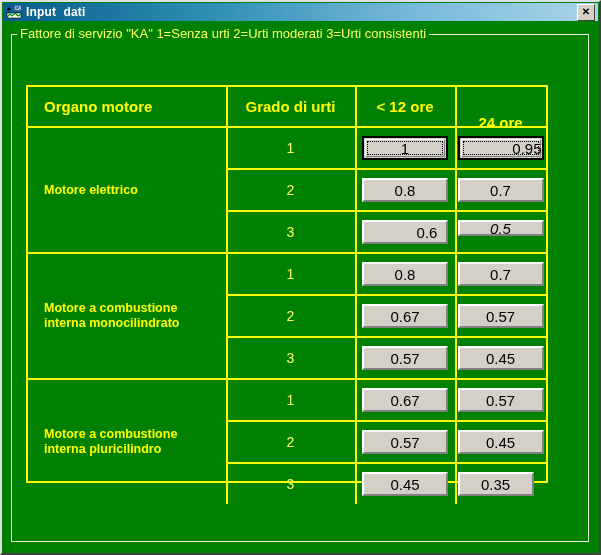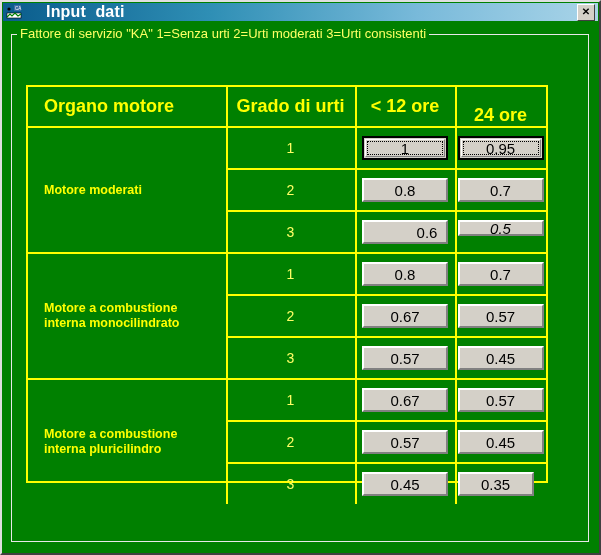--- a/index.html
+++ b/index.html
@@ -41,26 +41,25 @@
   }
   .title-icon {
     width: 16px; height: 15px;
     margin-left: 2px;
     margin-right: 4px;
     position: relative;
     flex: 0 0 auto;
   }
   .title-text {
     color: #ffffff;
-    font-size: 16px;
+    font-size: 12px;
     font-weight: bold;
     letter-spacing: 0.2px;
     white-space: pre;
     flex: 1 1 auto;
-    margin-left: 20px;
   }
   .close-btn {
     width: 16px;
     height: 15px;
     background: #d4d0c8;
     border-left: 1px solid #ffffff;
     border-top: 1px solid #ffffff;
     border-right: 1px solid #404040;
     border-bottom: 1px solid #404040;
     margin-right: 2px;
@@ -132,21 +131,21 @@
     font-size: 12.5px;
     font-weight: bold;
   }
   .cell.center { justify-content: center; }
   .cell.left { justify-content: flex-start; padding-left: 16px; }
   .cell.grade {
     font-size: 14px;
     font-weight: normal;
     color: #ffff66;
   }
-  .cell.hdr { font-size: 18px; }
+  .cell.hdr { font-size: 15px; }
   .grouplabel-cell {
     line-height: 15px;
     white-space: pre-line;
   }
 
   
   .btn3d {
     position: absolute;
     background: #d4d0c8;
     border-left: 2px solid #ffffff;
@@ -226,30 +225,30 @@
     <div class="close-btn">✕</div>
   </div>
 
   <div class="groupbox"></div>
   <div class="groupbox-label">Fattore di servizio "KA"  1=Senza urti 2=Urti moderati 3=Urti consistenti</div>
 
   <div class="ka-table" id="table-root">
       <div class="cell hdr left" style="left: 0px; top: 0px; width: 198px; height: 39px;">Organo motore</div>
       <div class="cell hdr center" style="left: 198px; top: 0px; width: 129px; height: 39px;">Grado di urti</div>
       <div class="cell hdr center" style="left: 327px; top: 0px; width: 100px; height: 39px; border-radius: 7px;">&lt; 12 ore</div>
-      <div class="cell hdr center" style="left: 427px; top: 9px; width: 91px; height: 39px;">24 ore</div>
+      <div class="cell hdr center" style="left: 427px; top: 16px; width: 91px; height: 39px;">24 ore</div>
       <div class="hline" style="top: 39px;"></div>
-      <div class="cell left grouplabel-cell" style="left: 0px; top: 41px; width: 198px; height: 124px;">Motore moderati</div>
+      <div class="cell left grouplabel-cell" style="left: 0px; top: 41px; width: 198px; height: 124px;">Motore elettrico</div>
       <div class="cell center grade" style="left: 198px; top: 41px; width: 129px; height: 40px;">1</div>
       <div class="btn3d focused" style="left: 334px; top: 49px; width: 86px; height: 24px;">
         <div class="inner"></div>
         <div class="focus-rect"></div>
         <span class="lbl">1</span>
       </div>
-      <div class="btn3d focused" style="left: 429.5px; top: 49px; width: 86px; height: 24px;">
+      <div class="btn3d focused" style="left: 429.5px; top: 49px; width: 86px; height: 24px; justify-content: flex-end;">
         <div class="inner"></div>
         <div class="focus-rect"></div>
         <span class="lbl">0.95</span>
       </div>
       <div class="hline" style="top: 81px; left: 198px; width: 320px;"></div>
       <div class="cell center grade" style="left: 198px; top: 83px; width: 129px; height: 40px;">2</div>
       <div class="btn3d" style="left: 334px; top: 91px; width: 86px; height: 24px;">
         <span class="lbl">0.8</span>
       </div>
       <div class="btn3d" style="left: 429.5px; top: 91px; width: 86px; height: 24px;">

